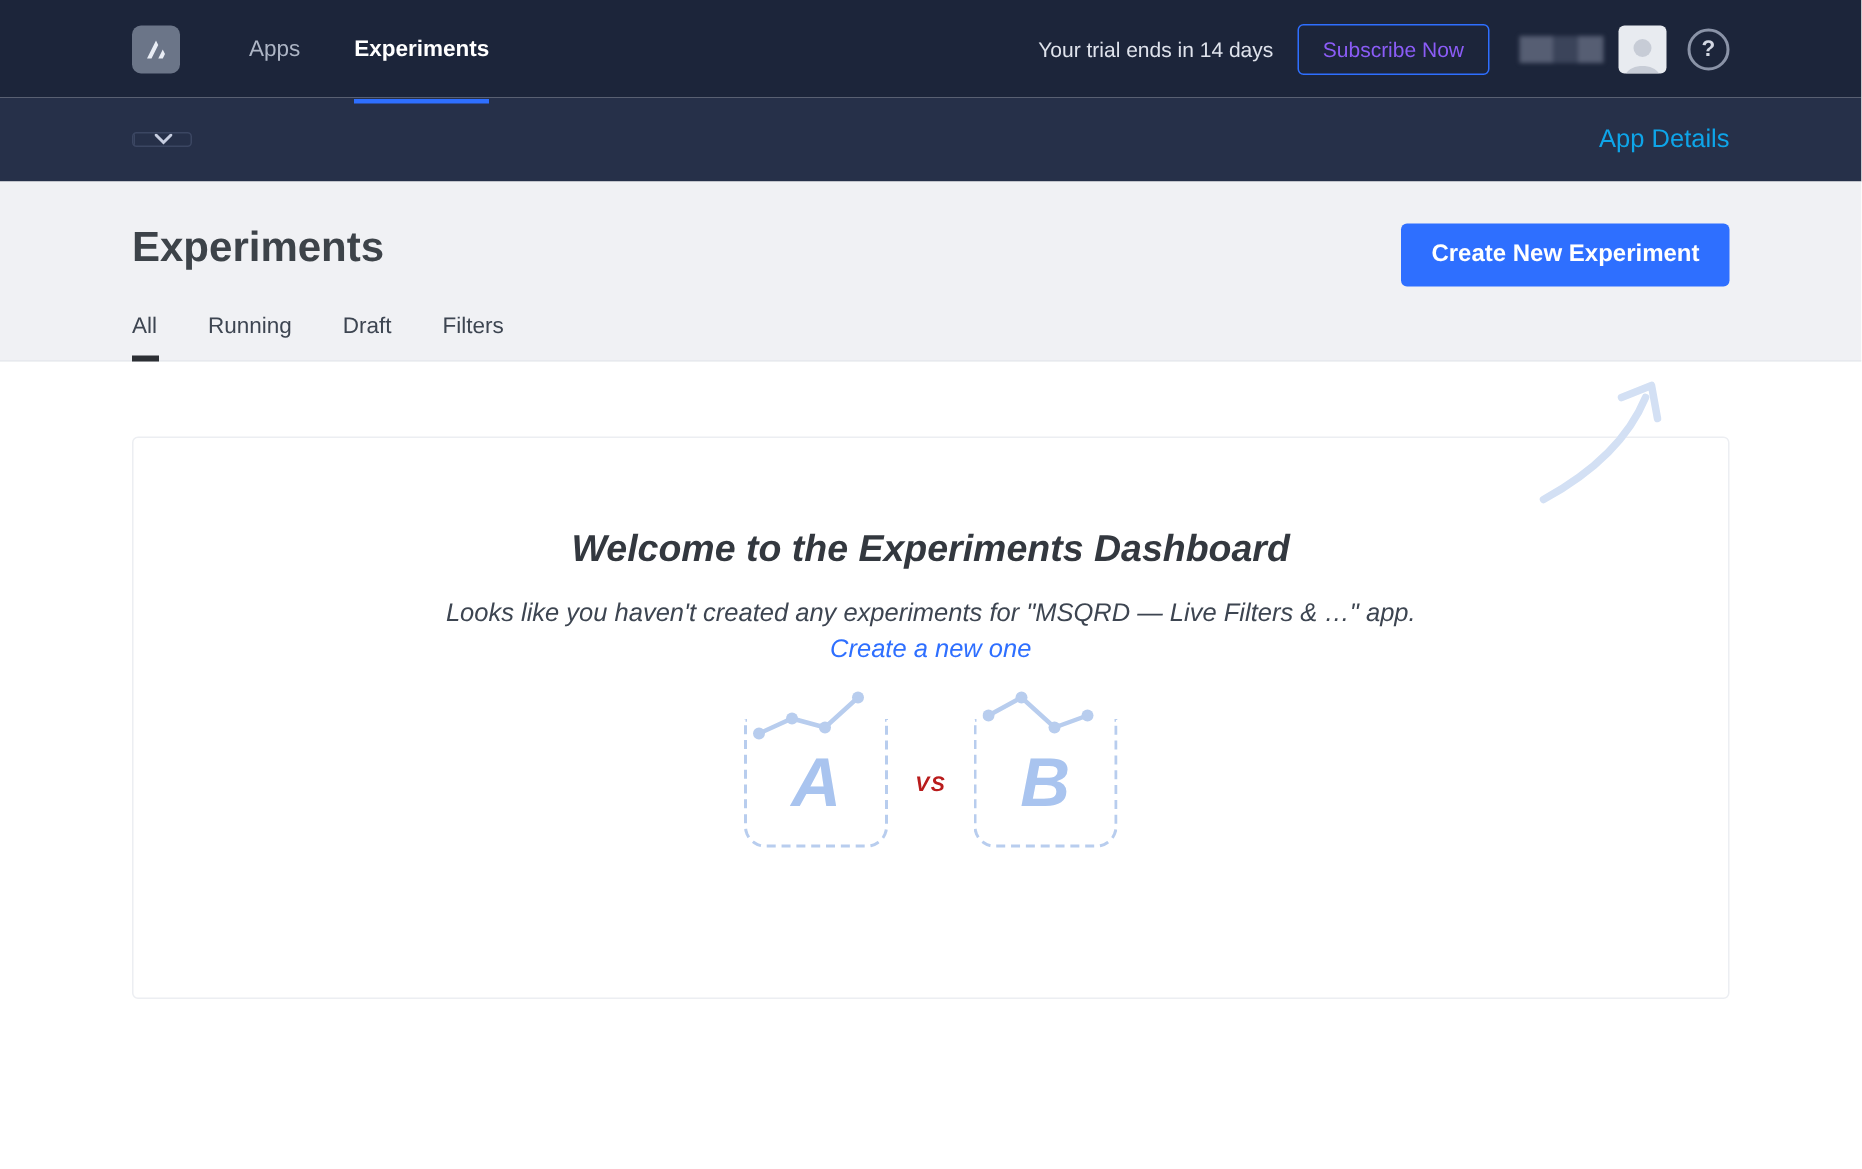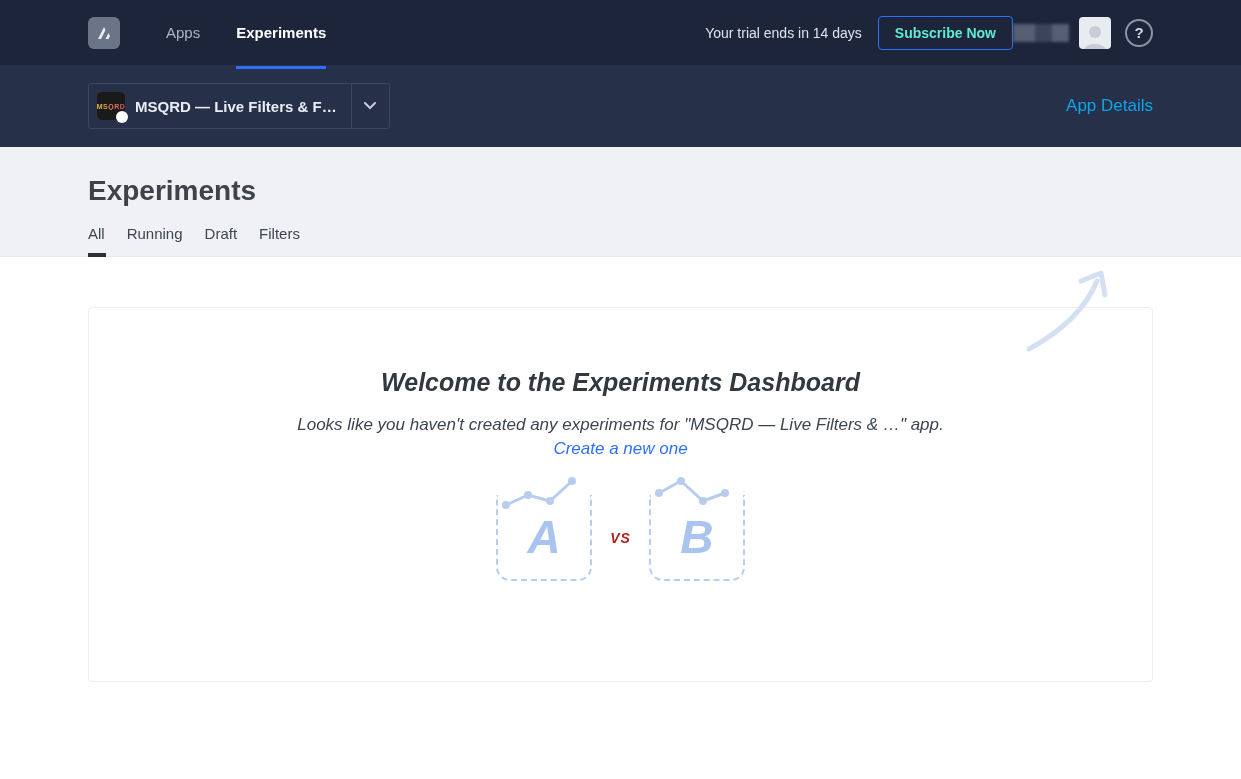--- a/index.html
+++ b/index.html
@@ -44,27 +44,28 @@
     position:absolute;
     left:18px; right:18px; bottom:0;
     height:3px; background:#2e6fff;
   }
   .spacer { flex:1; }
   .trial-text {
     color:#dfe3ec; font-size:14px; margin-right:16px;margin-left:45px;
   }
   .subscribe-btn {
     border:1px solid #2e6fff;
-    color:#5eead4;
-    font-weight:700;
+    color:#8b5cf6;
+    font-weight:400;
     font-size:14px;
     padding:8px 16px;
     border-radius:4px;
     background:transparent;
     cursor:pointer;
+    margin-right:20px;
   }
   .user-name-blur {
     width:56px; height:18px;
     background:linear-gradient(90deg,#565e73 0 40%, #3b445a 40% 70%, #565e73 70% 100%);
     filter:blur(1.5px);
     margin-right:10px;
   }
   .avatar {
     width:32px; height:32px;
     background:#e8ebf0;
@@ -151,21 +152,21 @@
   .create-btn {
     margin-left:auto;
     background:#2e6fff;
     color:#fff;
     font-size:16px; font-weight:600;
     border:none; border-radius:4px;
     padding:12px 20px;
     cursor:pointer;
   }
   .tabs {
-    display:flex; gap:22px;
+    display:flex; gap:34px;
     margin-top:18px;
     text-align:center;
   }
   .tab {
     font-size:15px;
     color:#3d4551;
     padding-bottom:14px;
     cursor:pointer;
     position:relative;
   }
@@ -252,39 +253,33 @@
     <svg width="28" height="26" viewBox="0 0 28 26">
       <circle cx="14" cy="9" r="6" fill="#c7ccd6"></circle>
       <path d="M2 30 C2 18 26 18 26 30 Z" fill="#c7ccd6"></path>
     </svg>
   </div>
   <div class="help-icon">?</div>
 </div>
 
 <div class="subbar">
   <div class="app-selector">
-    <div class="main">
-      <div class="app-icon">
-        <span class="txt">MSQRD</span>
-        <span class="apple"></span>
-      </div>
-      <span>MSQRD — Live Filters &amp; F…</span>
-    </div>
     <div class="caret">
       <svg width="12" height="8" viewBox="0 0 12 8">
         <path d="M1 1 L6 6 L11 1" stroke="#c6cde0" stroke-width="2" fill="none" stroke-linecap="round"></path>
       </svg>
     </div>
   </div>
   <div class="app-details-link">App Details</div>
 </div>
 
 <div class="page-head">
   <div class="page-head-row">
     <div class="page-title">Experiments</div>
+    <button class="create-btn">Create New Experiment</button>
   </div>
   <div class="tabs">
     <div class="tab active">All</div>
     <div class="tab">Running</div>
     <div class="tab">Draft</div>
     <div class="tab">Filters</div>
   </div>
 </div>
 
 <div class="content">

